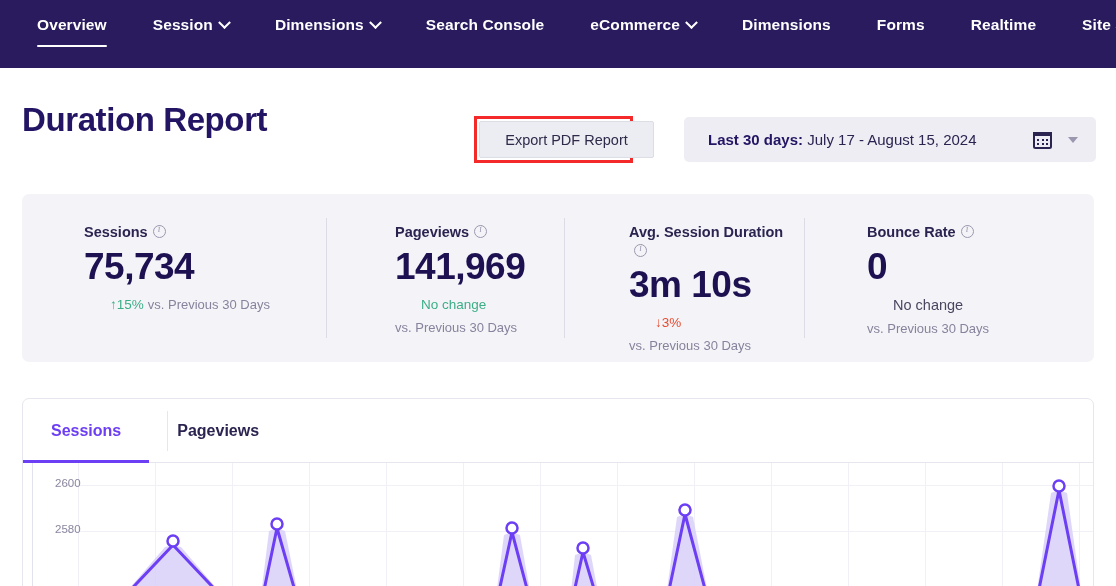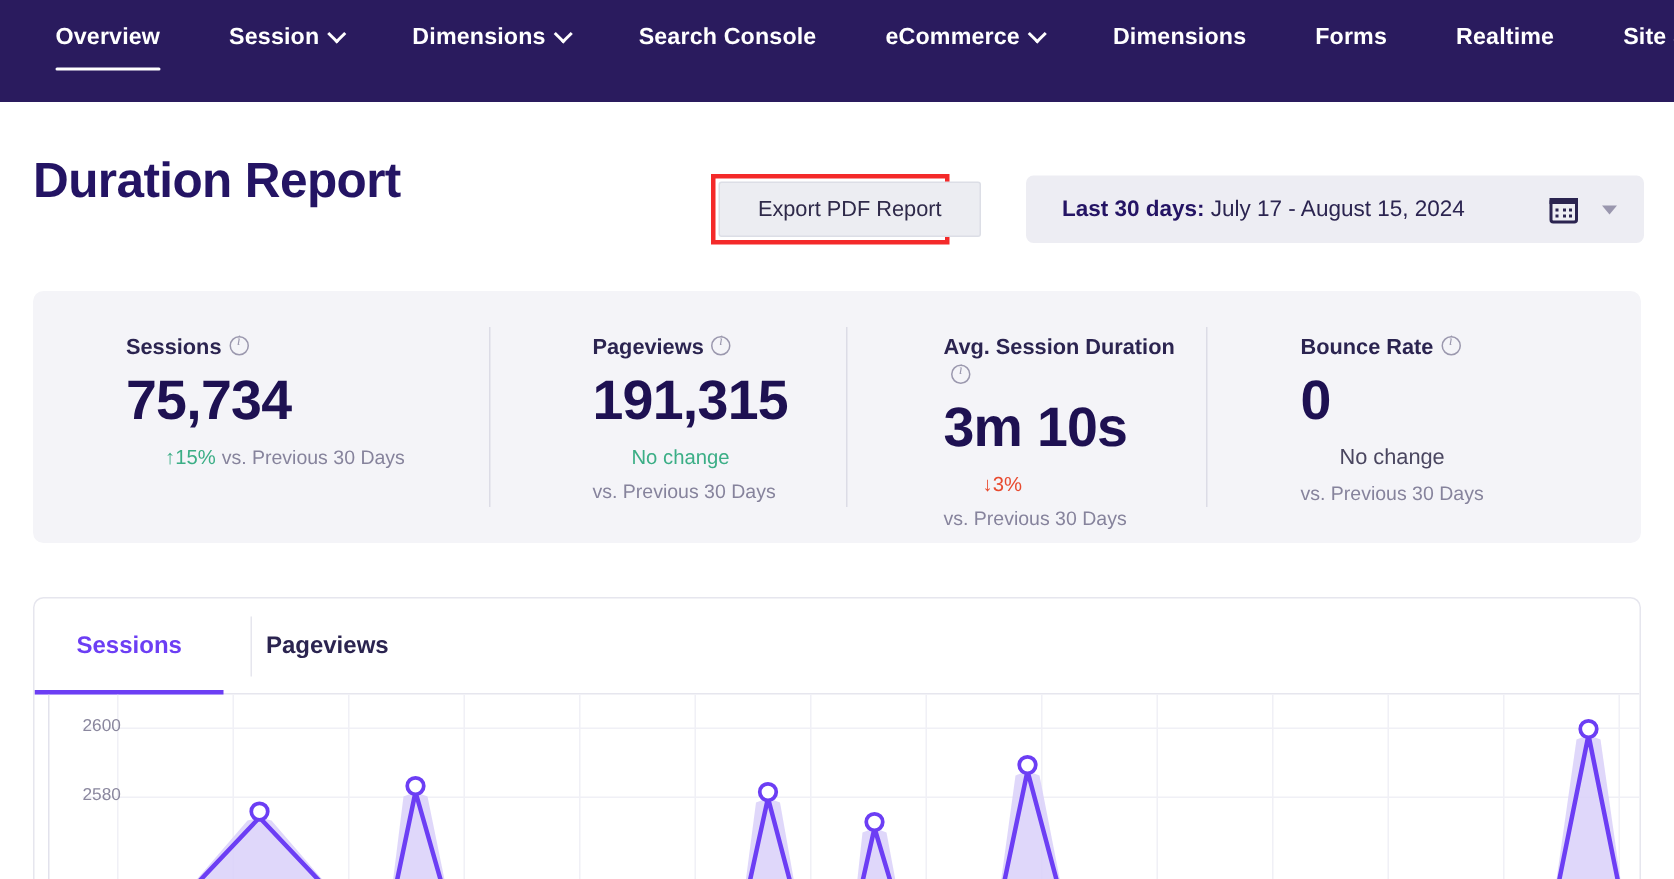--- a/index.html
+++ b/index.html
@@ -316,21 +316,21 @@
         </div>
       </div>
       <div class="divider"></div>
     </div>
 
     <div class="stat">
       <div class="stat-inner">
         <div>
           <span class="stat-label">Pageviews</span><span class="info-icon"></span>
         </div>
-        <div class="stat-value">191,315</div>
+        <div class="stat-value">141,969</div>
         <div class="stat-change nochange-green">No change</div>
         <div class="stat-sub">vs. Previous 30 Days</div>
       </div>
       <div class="divider"></div>
     </div>
 
     <div class="stat">
       <div class="stat-inner">
         <div>
           <span class="stat-label">Avg. Session Duration</span><span class="info-icon"></span>

